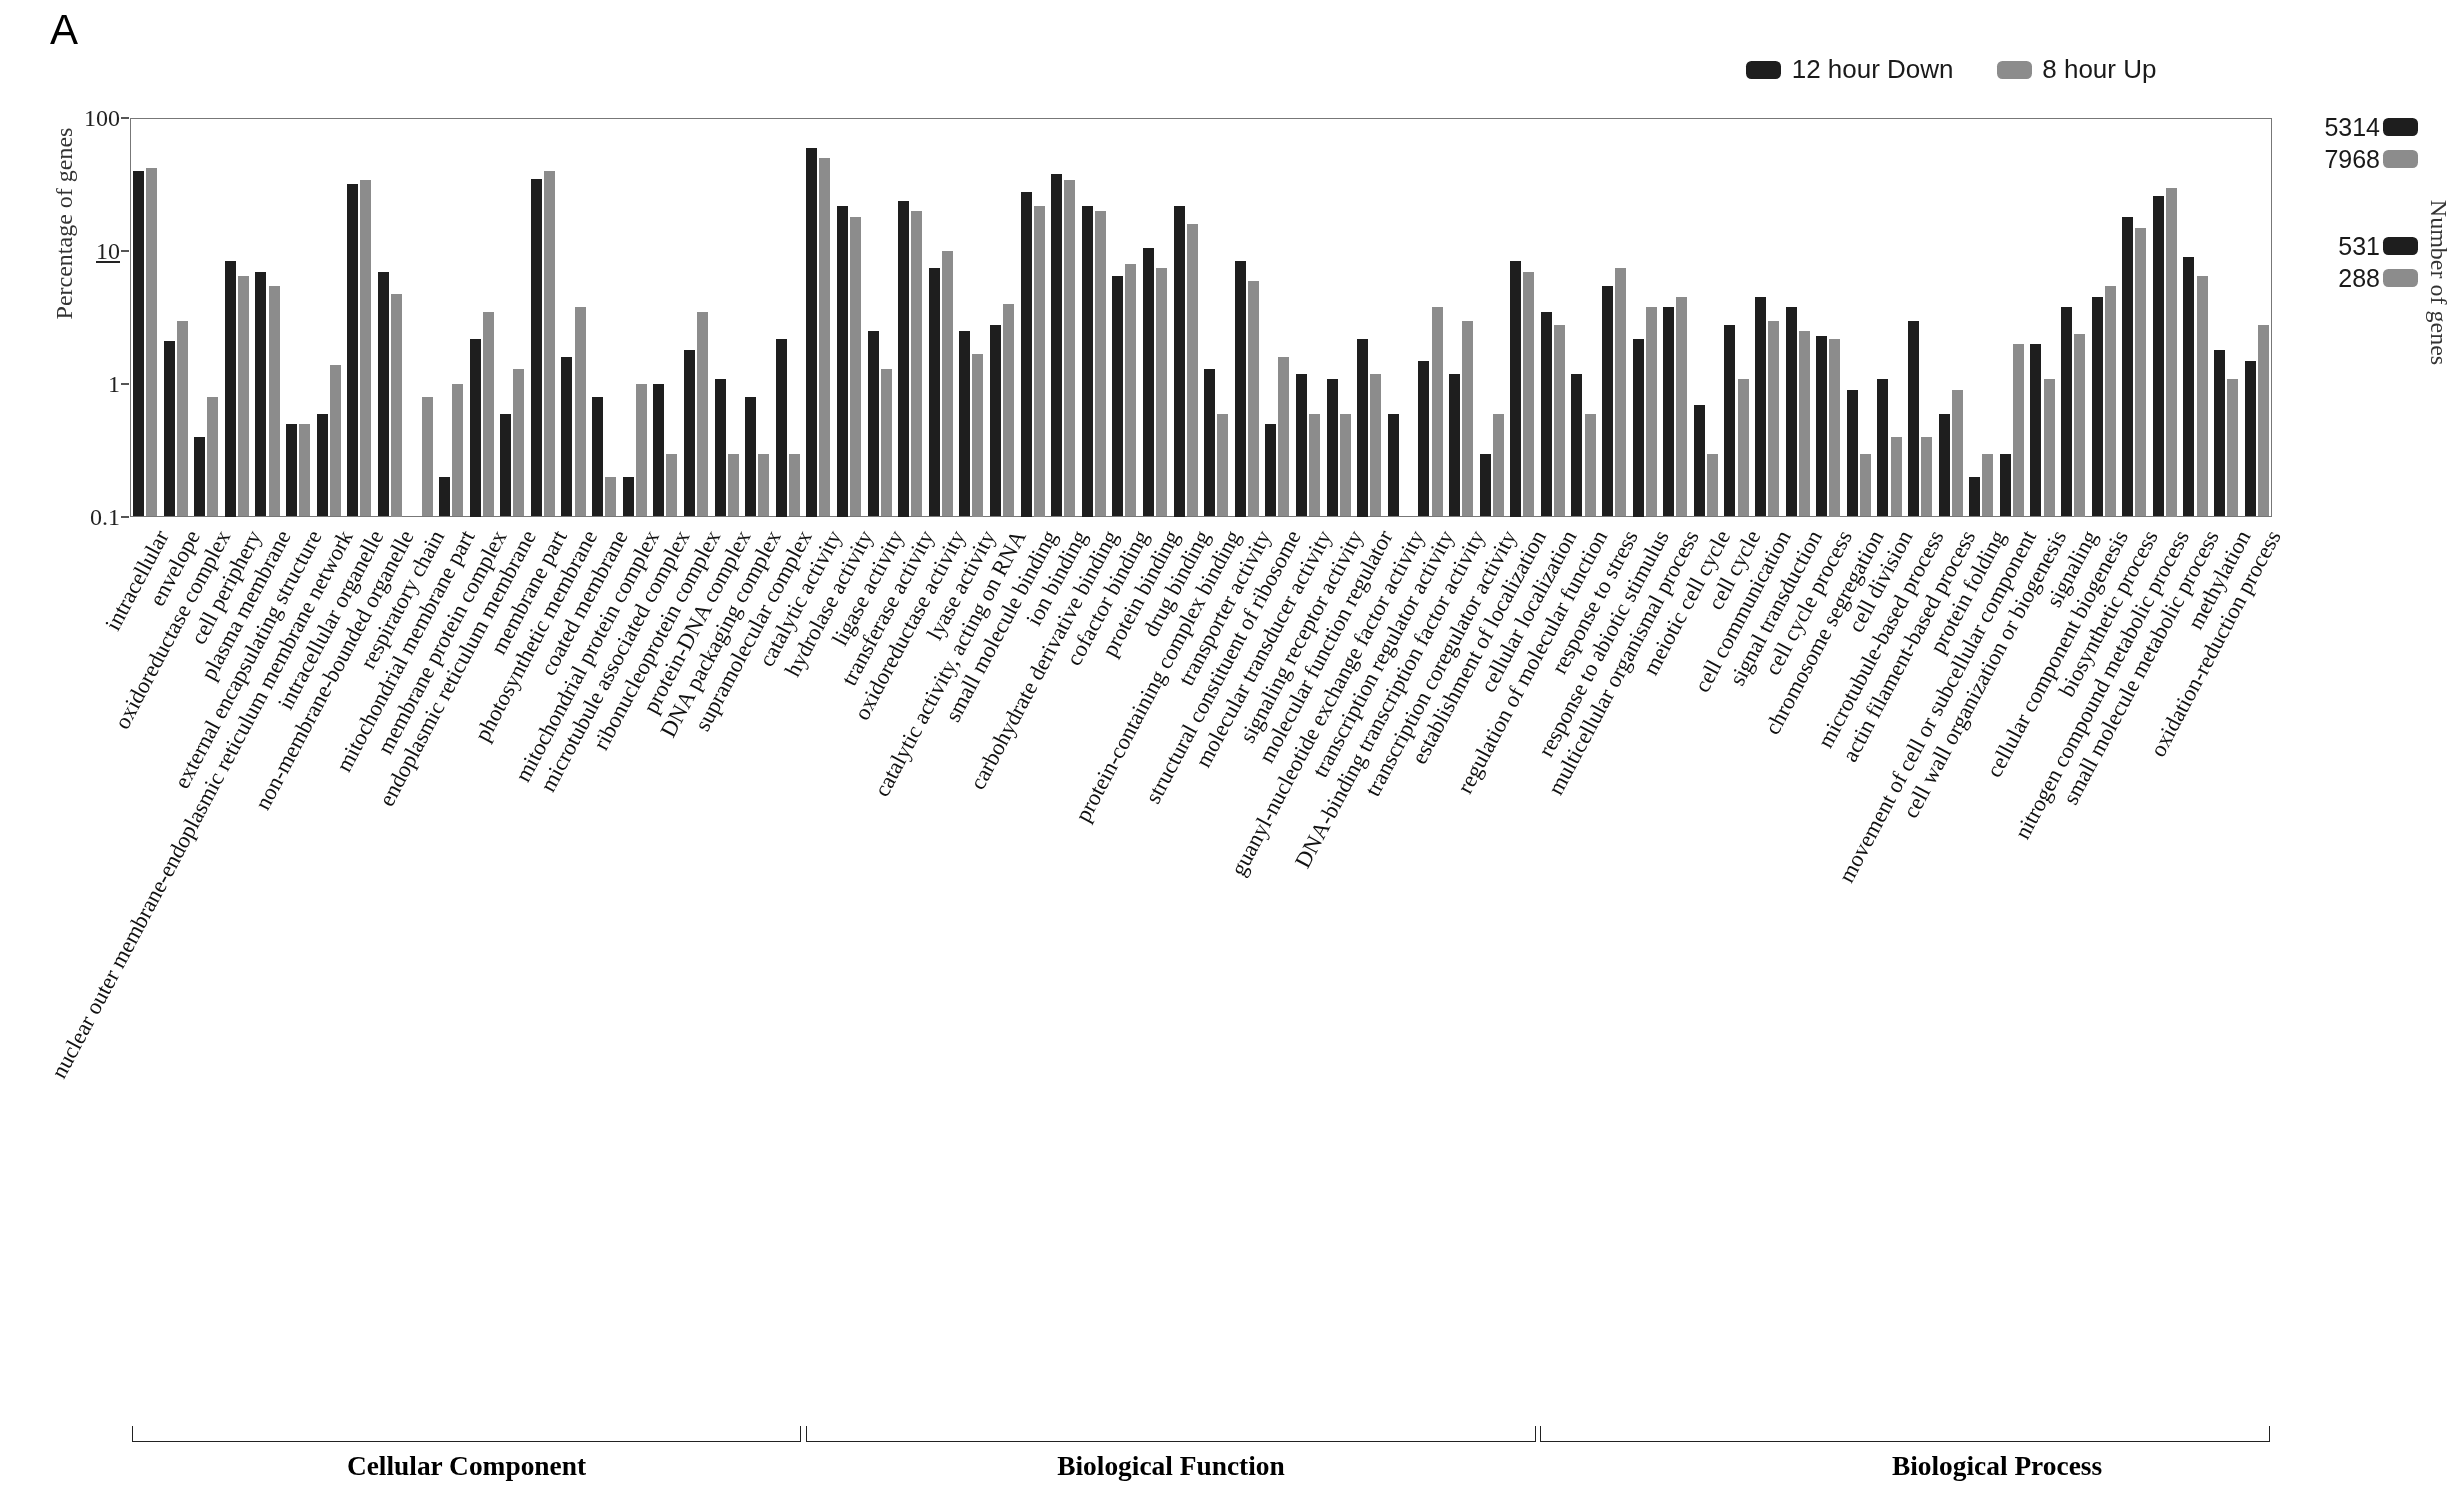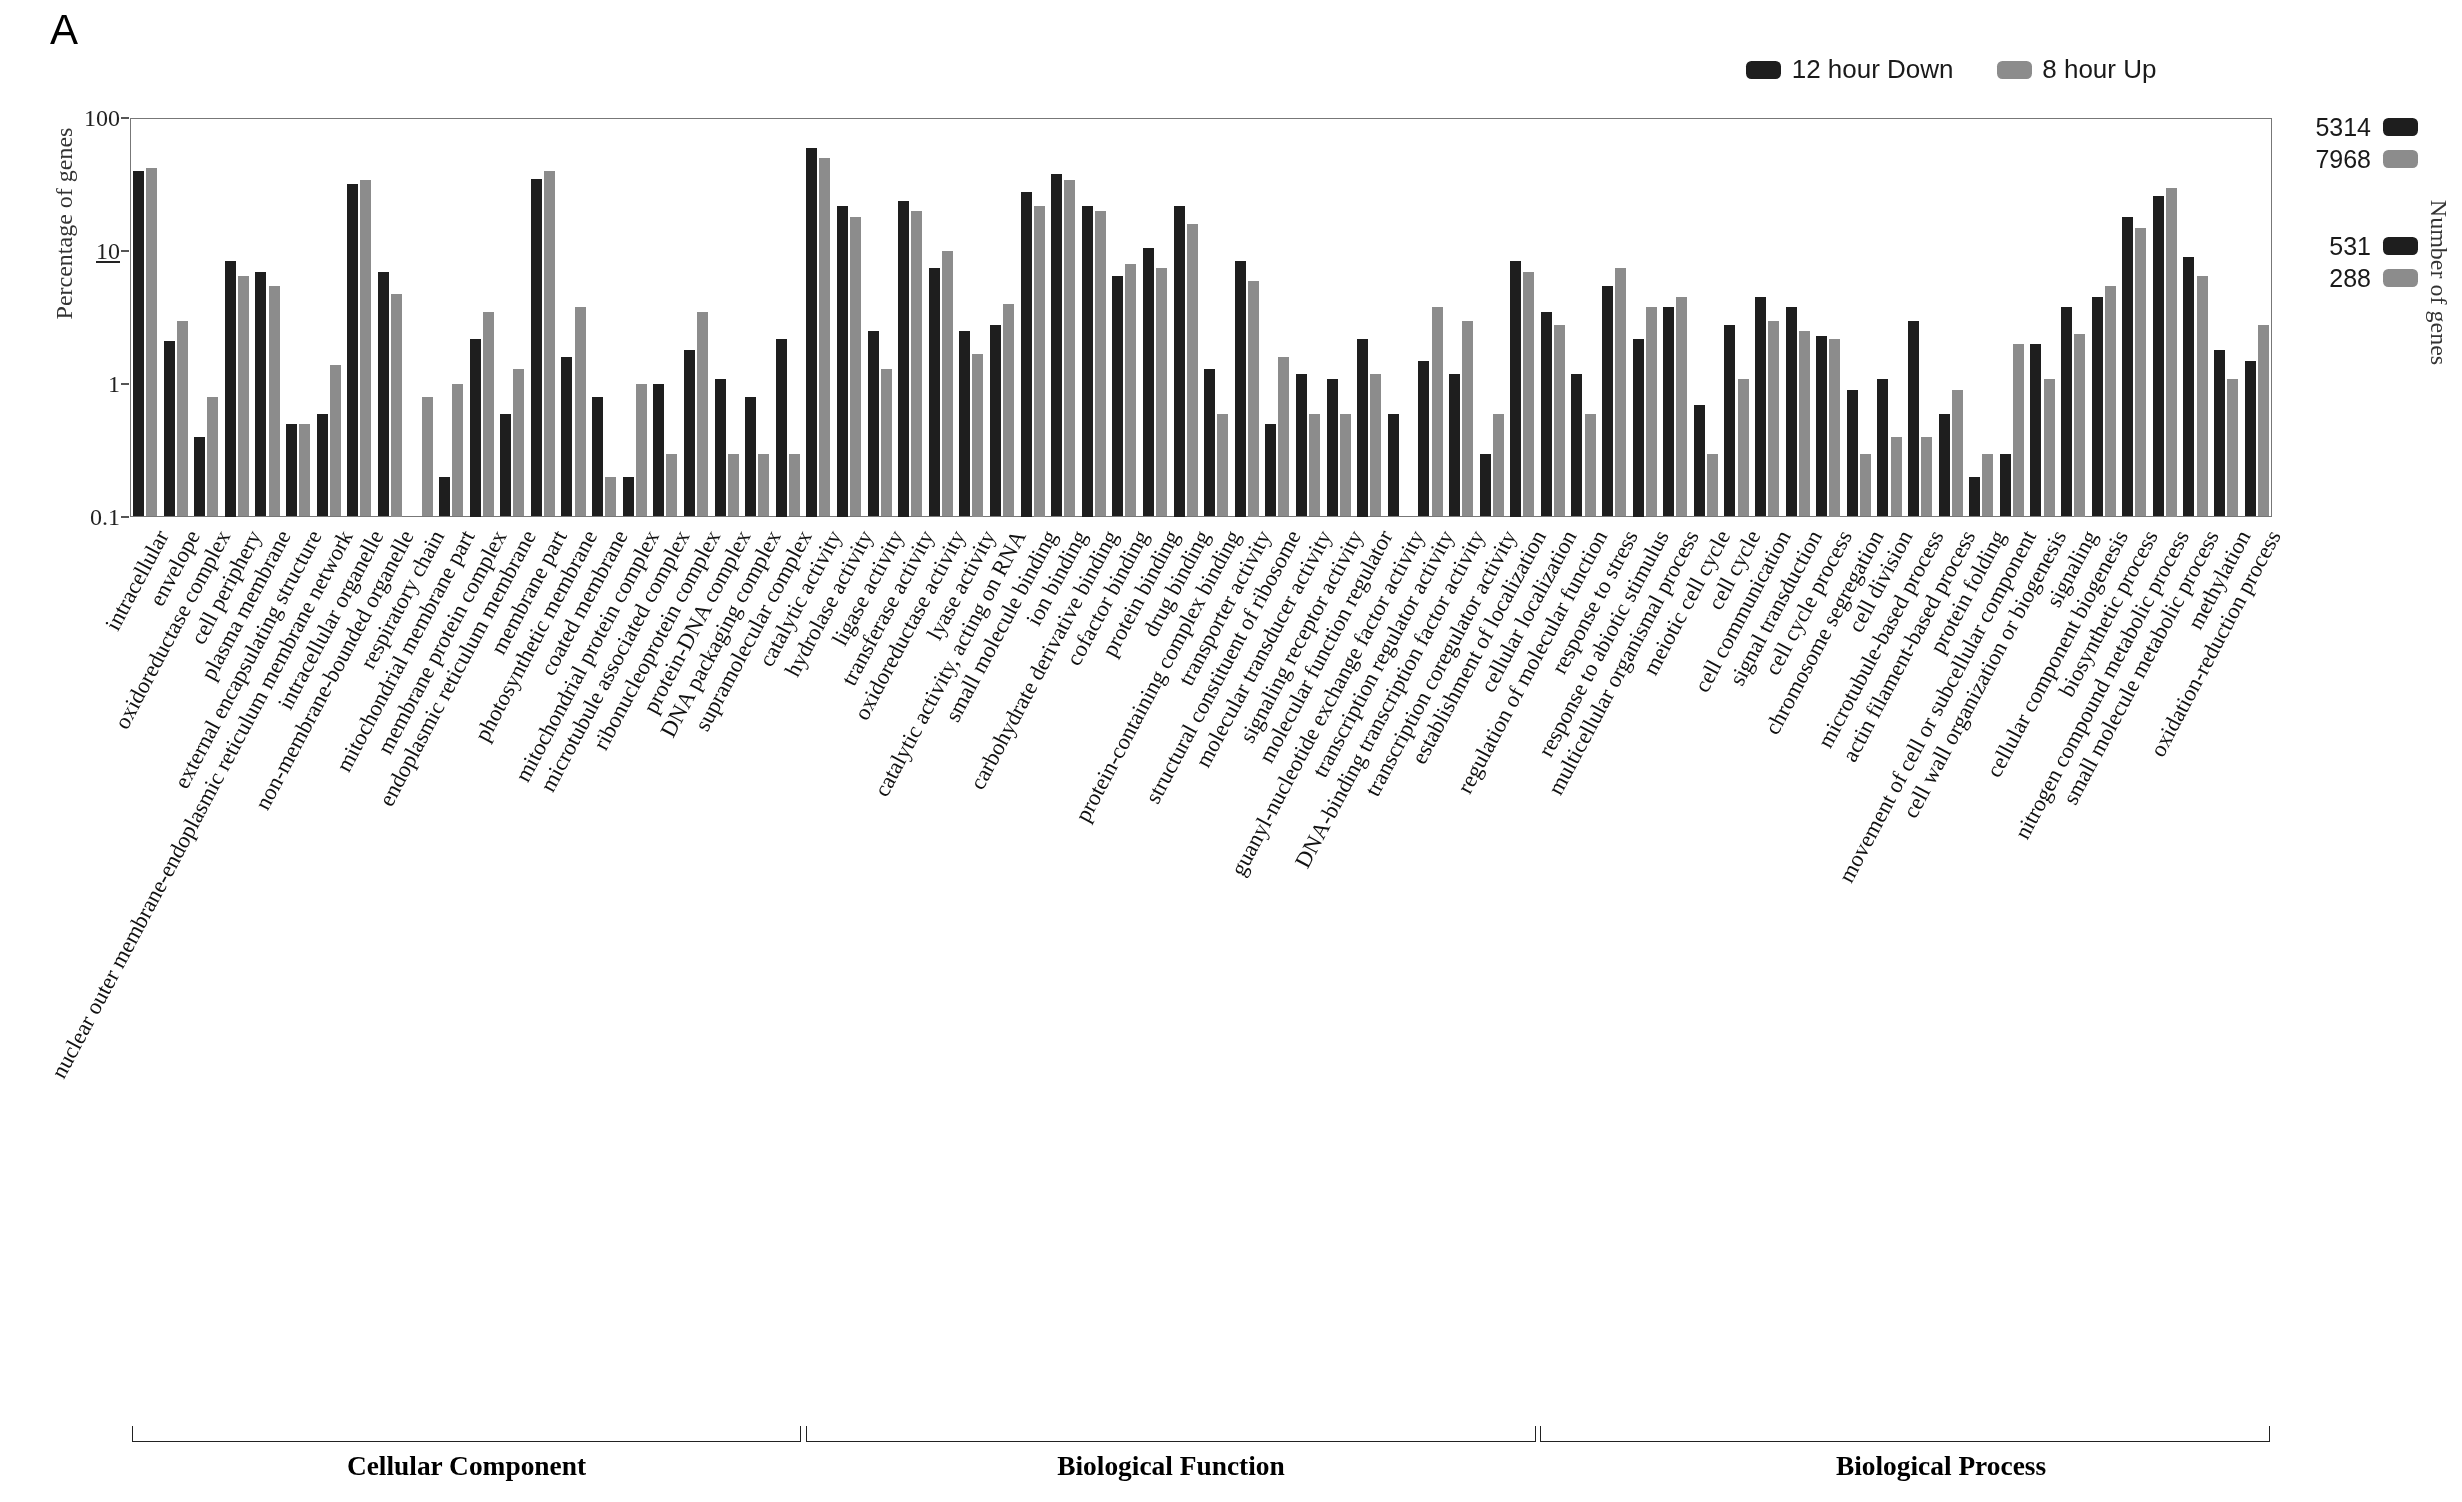--- a/index.html
+++ b/index.html
@@ -7,21 +7,21 @@
        font-family:"Liberation Serif","DejaVu Serif",serif;color:#111;}
   .figure{position:absolute;inset:0;}
   .panel-label{position:absolute;left:50px;top:6px;font-family:"Liberation Sans",sans-serif;
        font-size:42px;color:#000;}
   .legend{position:absolute;left:1746px;top:54px;display:flex;gap:43px;align-items:center;
        font-family:"Liberation Sans",sans-serif;font-size:26px;color:#1a1a1a;}
   .legend-item{display:flex;align-items:center;gap:10.7px;}
   .swatch{width:35px;height:18px;border-radius:5.4px;display:inline-block;background:#444;}
   .gene-counts{position:absolute;left:2278px;top:111px;font-family:"Liberation Sans",sans-serif;
        font-size:25px;color:#1a1a1a;}
-  .count-row{display:flex;align-items:center;justify-content:flex-end;gap:12px;height:32px;width:140px;}
+  .count-row{display:flex;align-items:center;justify-content:flex-end;gap:3px;height:32px;width:140px;}
   .count-spacer{height:55px;}
   .y-axis-title{position:absolute;left:-37px;top:210px;width:203px;text-align:center;
        transform:rotate(-90deg);font-size:24px;color:#333;}
   .right-axis-title{position:absolute;left:2340px;top:269px;width:197px;text-align:center;
        transform:rotate(90deg);font-size:24px;color:#333;}
   .plot-frame{position:absolute;left:130px;top:118px;width:2142px;height:399px;
        border:1.2px solid #777;box-sizing:border-box;background:#fff;}
   .bar{position:absolute;}
   .ytick-label{position:absolute;width:66px;text-align:right;font-size:24px;color:#222;line-height:29px;}
   .ytick-mark{position:absolute;height:1.8px;width:8.3px;background:#555;}
@@ -288,15 +288,15 @@
     <div class="cat-label" style="top: 526px; right: 321px;">biosynthetic process</div>
     <div class="cat-label" style="top: 526px; right: 290px;">nitrogen compound metabolic process</div>
     <div class="cat-label" style="top: 526px; right: 260px;">small molecule metabolic process</div>
     <div class="cat-label" style="top: 526px; right: 229px;">methylation</div>
     <div class="cat-label" style="top: 526px; right: 198px;">oxidation-reduction process</div>
     <div class="bracket" style="left: 132px; width: 669px;"></div>
     <div class="bracket-label" style="left: 132px; width: 669px;">Cellular Component</div>
     <div class="bracket" style="left: 806px; width: 730px;"></div>
     <div class="bracket-label" style="left: 806px; width: 730px;">Biological Function</div>
     <div class="bracket" style="left: 1540px; width: 730px;"></div>
-    <div class="bracket-label" style="left: 1576px; width: 730px;">Biological Process</div>
+    <div class="bracket-label" style="left: 1632px; width: 730px;">Biological Process</div>
   </div>
 
 
 </body></html>

